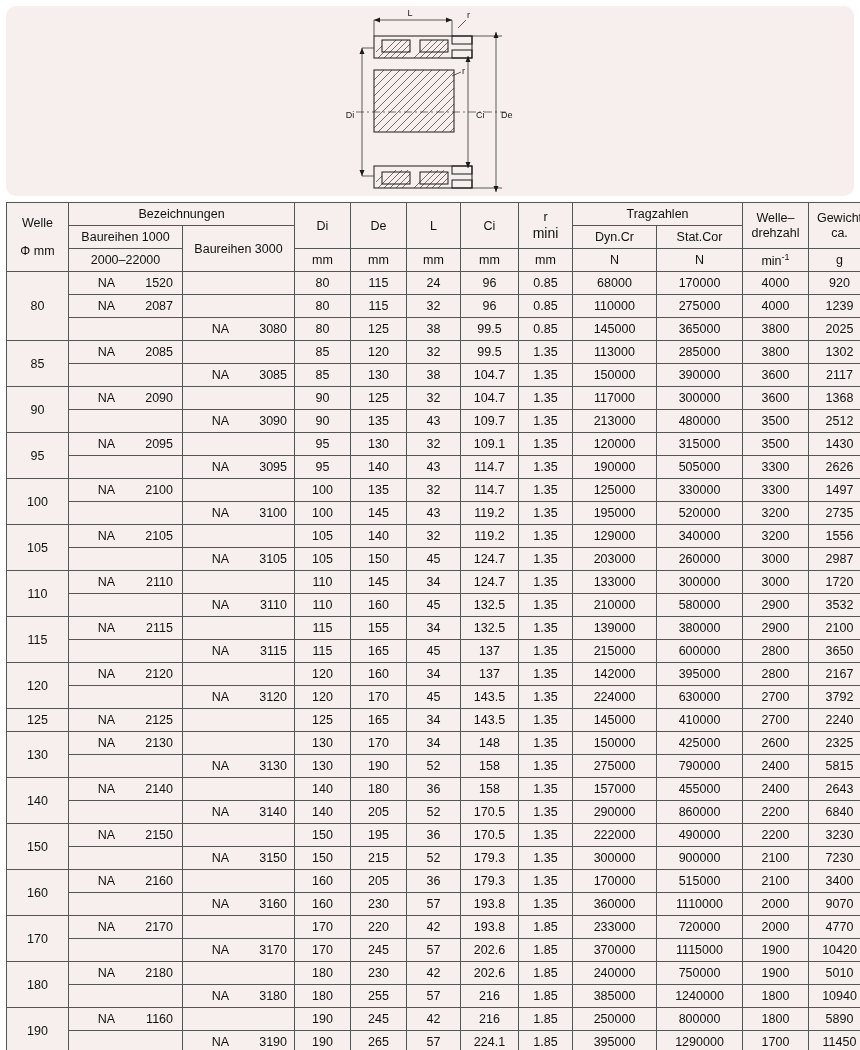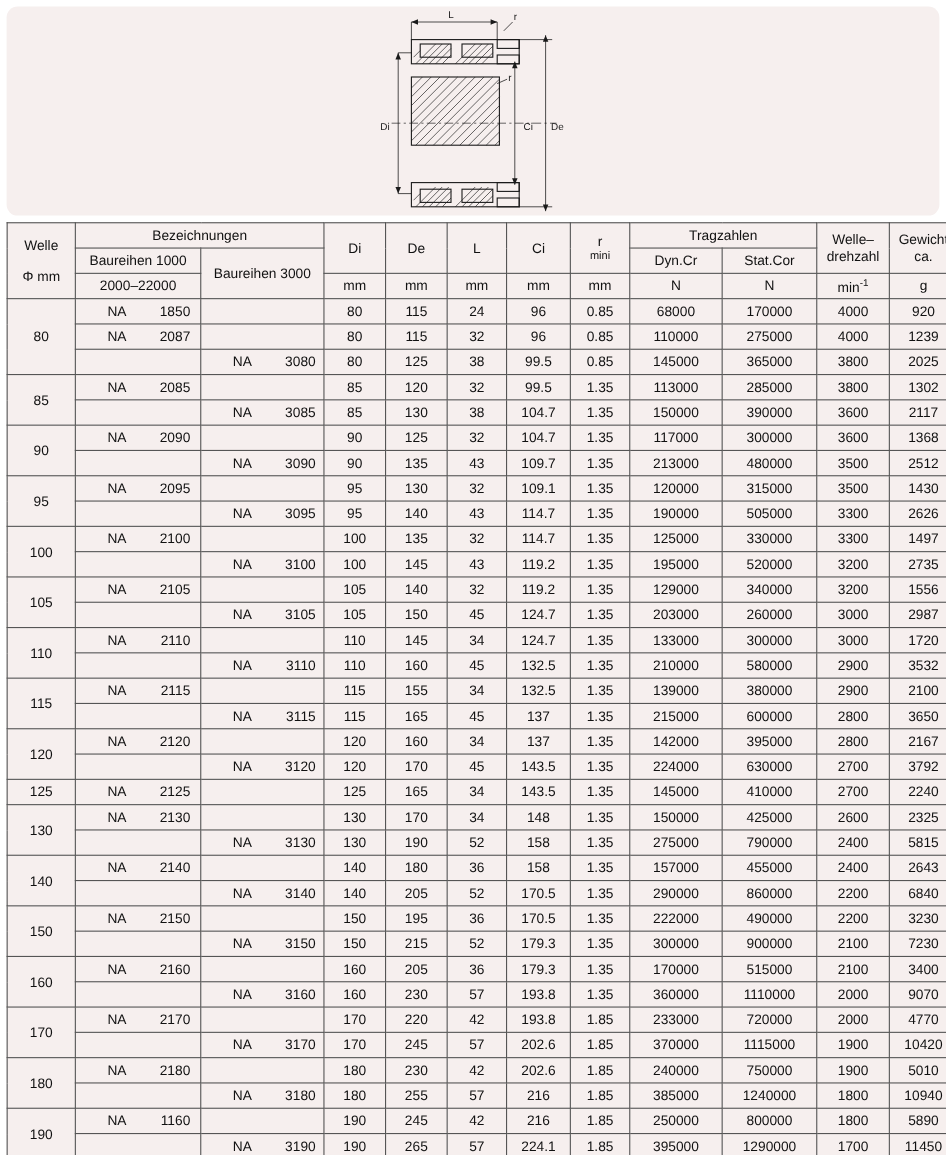--- a/index.html
+++ b/index.html
@@ -39,21 +39,21 @@
     background:#f6efee;
   }
   table.spec th{font-weight:normal;}
   .hdr-tall{height:22px;}
   td.row-cell{height:22px;line-height:22px;}
   td.welle{font-size:13px;}
   td.bez{font-size:12.5px;text-align:left;padding-left:0;}
   .bez-inner{display:flex;}
   .bez-na{width:46px;text-align:right;padding-right:0;}
   .bez-num{width:58px;text-align:right;}
-  .sub{font-size:10px;}
+  .sub{font-size:14px;}
   .tight{line-height:1.15;}
   col.c-welle{width:62px;}
   col.c-b1{width:114px;}
   col.c-b2{width:112px;}
   col.c-di{width:56px;}
   col.c-de{width:56px;}
   col.c-l{width:54px;}
   col.c-ci{width:58px;}
   col.c-r{width:54px;}
   col.c-dyn{width:84px;}
@@ -234,21 +234,21 @@
         <th class="hdr-cellpad"><span>min</span><sup>-1</sup></th>
         <th class="hdr-cellpad">g</th>
       </tr>
     </thead>
     <tbody id="tbody">
         <tr>
           <td class="row-cell welle" rowspan="3">80</td>
           <td class="row-cell bez">
             <div class="bez-inner">
               <span class="bez-na">NA</span>
-              <span class="bez-num">1850</span>
+              <span class="bez-num">1520</span>
             </div>
           </td>
           <td class="row-cell bez">
             <div class="bez-inner">
               <span class="bez-na"></span>
               <span class="bez-num"></span>
             </div>
           </td>
           <td class="row-cell">80</td>
           <td class="row-cell">115</td>

